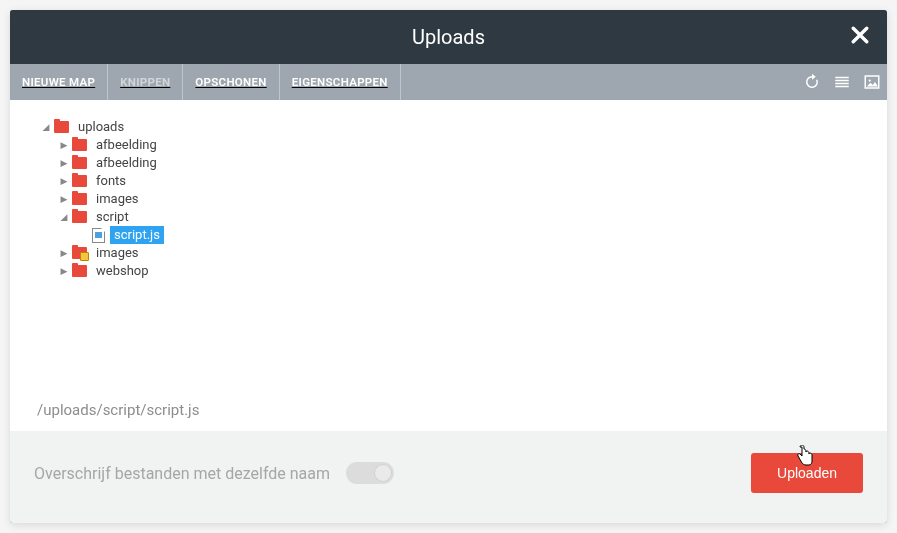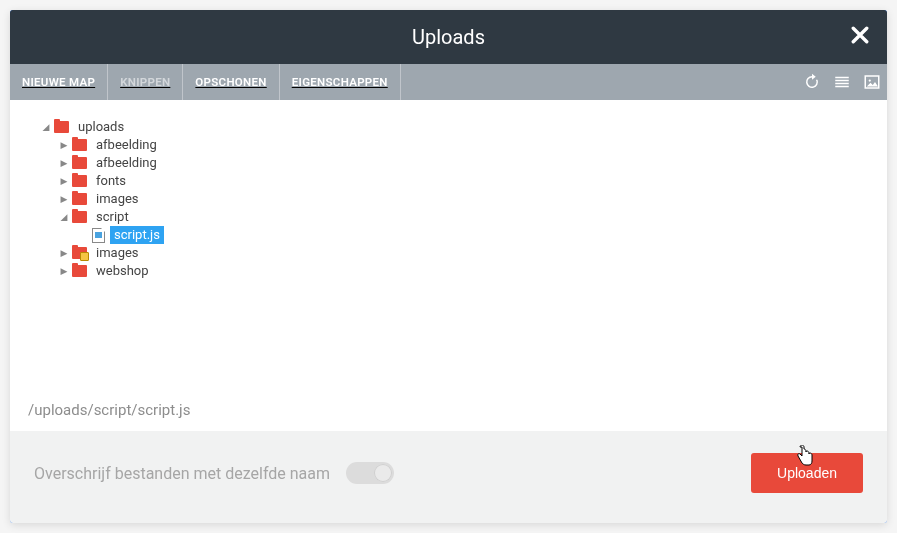--- a/index.html
+++ b/index.html
@@ -146,21 +146,21 @@
     .tree-label {
       padding: 0 4px;
       cursor: pointer;
     }
     .tree-label.selected {
       background: #2ea3f2;
       color: #fff;
       border-radius: 0;
     }
     .path-bar {
-      padding: 12px 18px;
+      padding: 12px 27px;
       color: #8d8d8d;
       font-size: 15px;
       background: #fff;
     }
     .footer {
       background: #f1f2f2;
       padding: 22px 24px 30px 24px;
       display: flex;
       align-items: center;
     }

